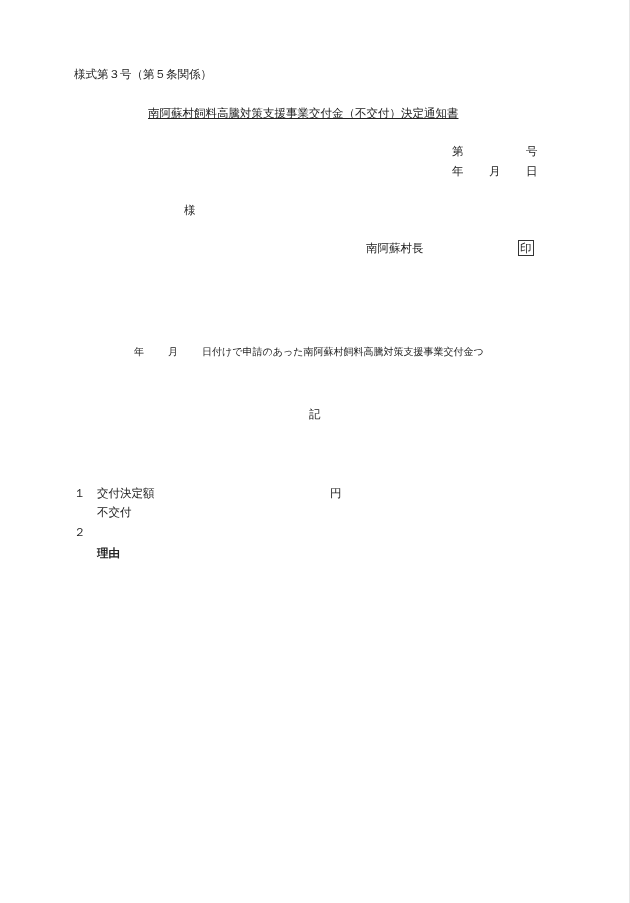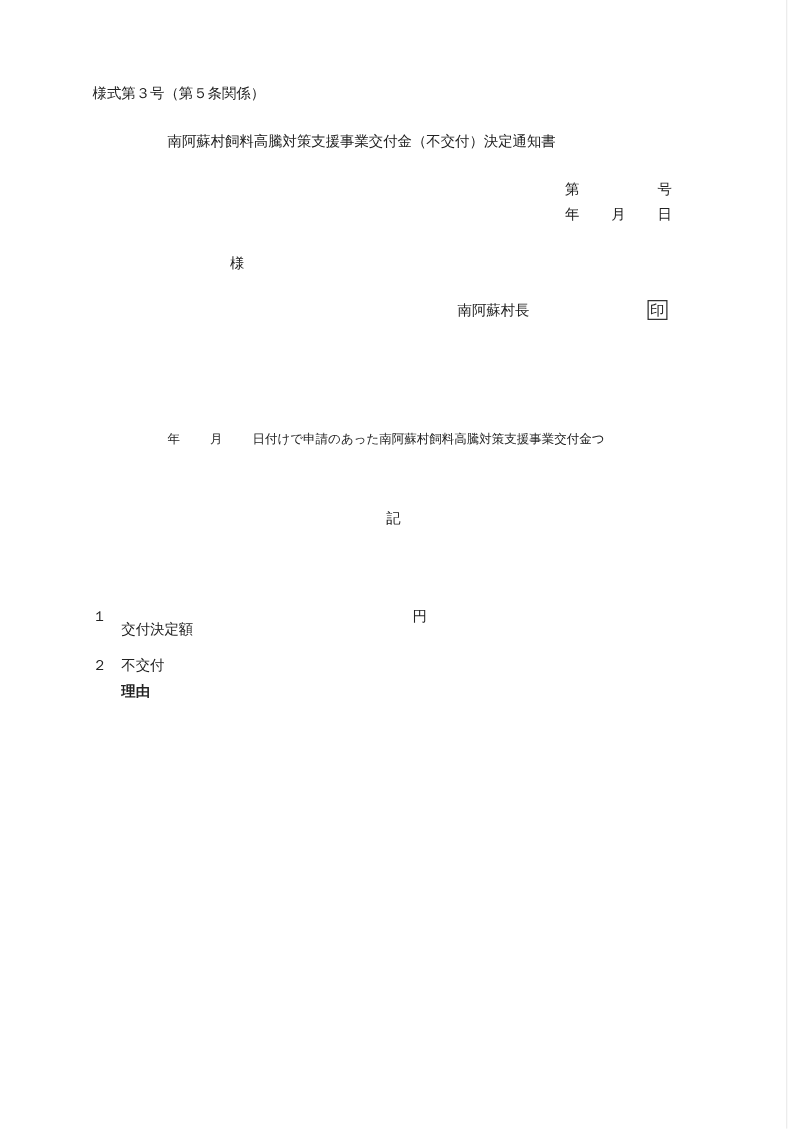--- a/index.html
+++ b/index.html
@@ -32,43 +32,43 @@
   }
   .para .line { display: block; white-space: nowrap; }
 </style>
 </head>
 <body>
 
 <div class="page-border"></div>
 
 <div class="abs" style="left:74px; top:67px;">様式第３号（第５条関係）</div>
 
-<div class="abs" style="left:134px; top:106px;">南阿蘇村飼料高騰対策支援事業交付金（不交付）決定通知書</div>
+<div class="abs" style="left:148px; top:106px;text-decoration:underline;">南阿蘇村飼料高騰対策支援事業交付金（不交付）決定通知書</div>
 
 <div class="abs" style="left:452px; top:144px;">第</div>
 <div class="abs" style="left:526px; top:144px;">号</div>
 
 <div class="abs" style="left:452px; top:164px;">年</div>
 <div class="abs" style="left:489px; top:164px;">月</div>
 <div class="abs" style="left:526px; top:164px;">日</div>
 
 <div class="abs" style="left:184px; top:203px;">様</div>
 
-<div class="abs" style="left:366px; top:241px;">南阿蘇村長</div>
+<div class="abs" style="left:366px; top:241px;font-family:Liberation Serif, serif;">南阿蘇村長</div>
 <div class="abs" style="left:518px; top:240px;">
   <span class="seal">印</span>
 </div>
 
 <div class="para">
   <span class="line">
     <span style="display:inline-block; width:60px;"></span><span>年</span><span style="display:inline-block; width:24px;"></span><span>月</span><span style="display:inline-block; width:24px;"></span><span>日付けで申請のあった南阿蘇村飼料高騰対策支援事業交付金つ</span>
   </span>
 </div>
 
 <div class="abs" style="left:309px; top:407px;">記</div>
 
 <div class="abs" style="left:74px; top:486px;">１</div>
-<div class="abs" style="left:97px; top:496px;">交付決定額</div>
+<div class="abs" style="left:97px; top:486px;">交付決定額</div>
 <div class="abs" style="left:330px; top:486px;">円</div>
 
 <div class="abs" style="left:74px; top:525px;">２</div>
-<div class="abs" style="left:97px; top:525px;">不交付</div>
+<div class="abs" style="left:97px; top:505px;">不交付</div>
 <div class="abs" style="left:97px; top:546px;font-weight:bold;">理由</div>
 
 </body></html>

